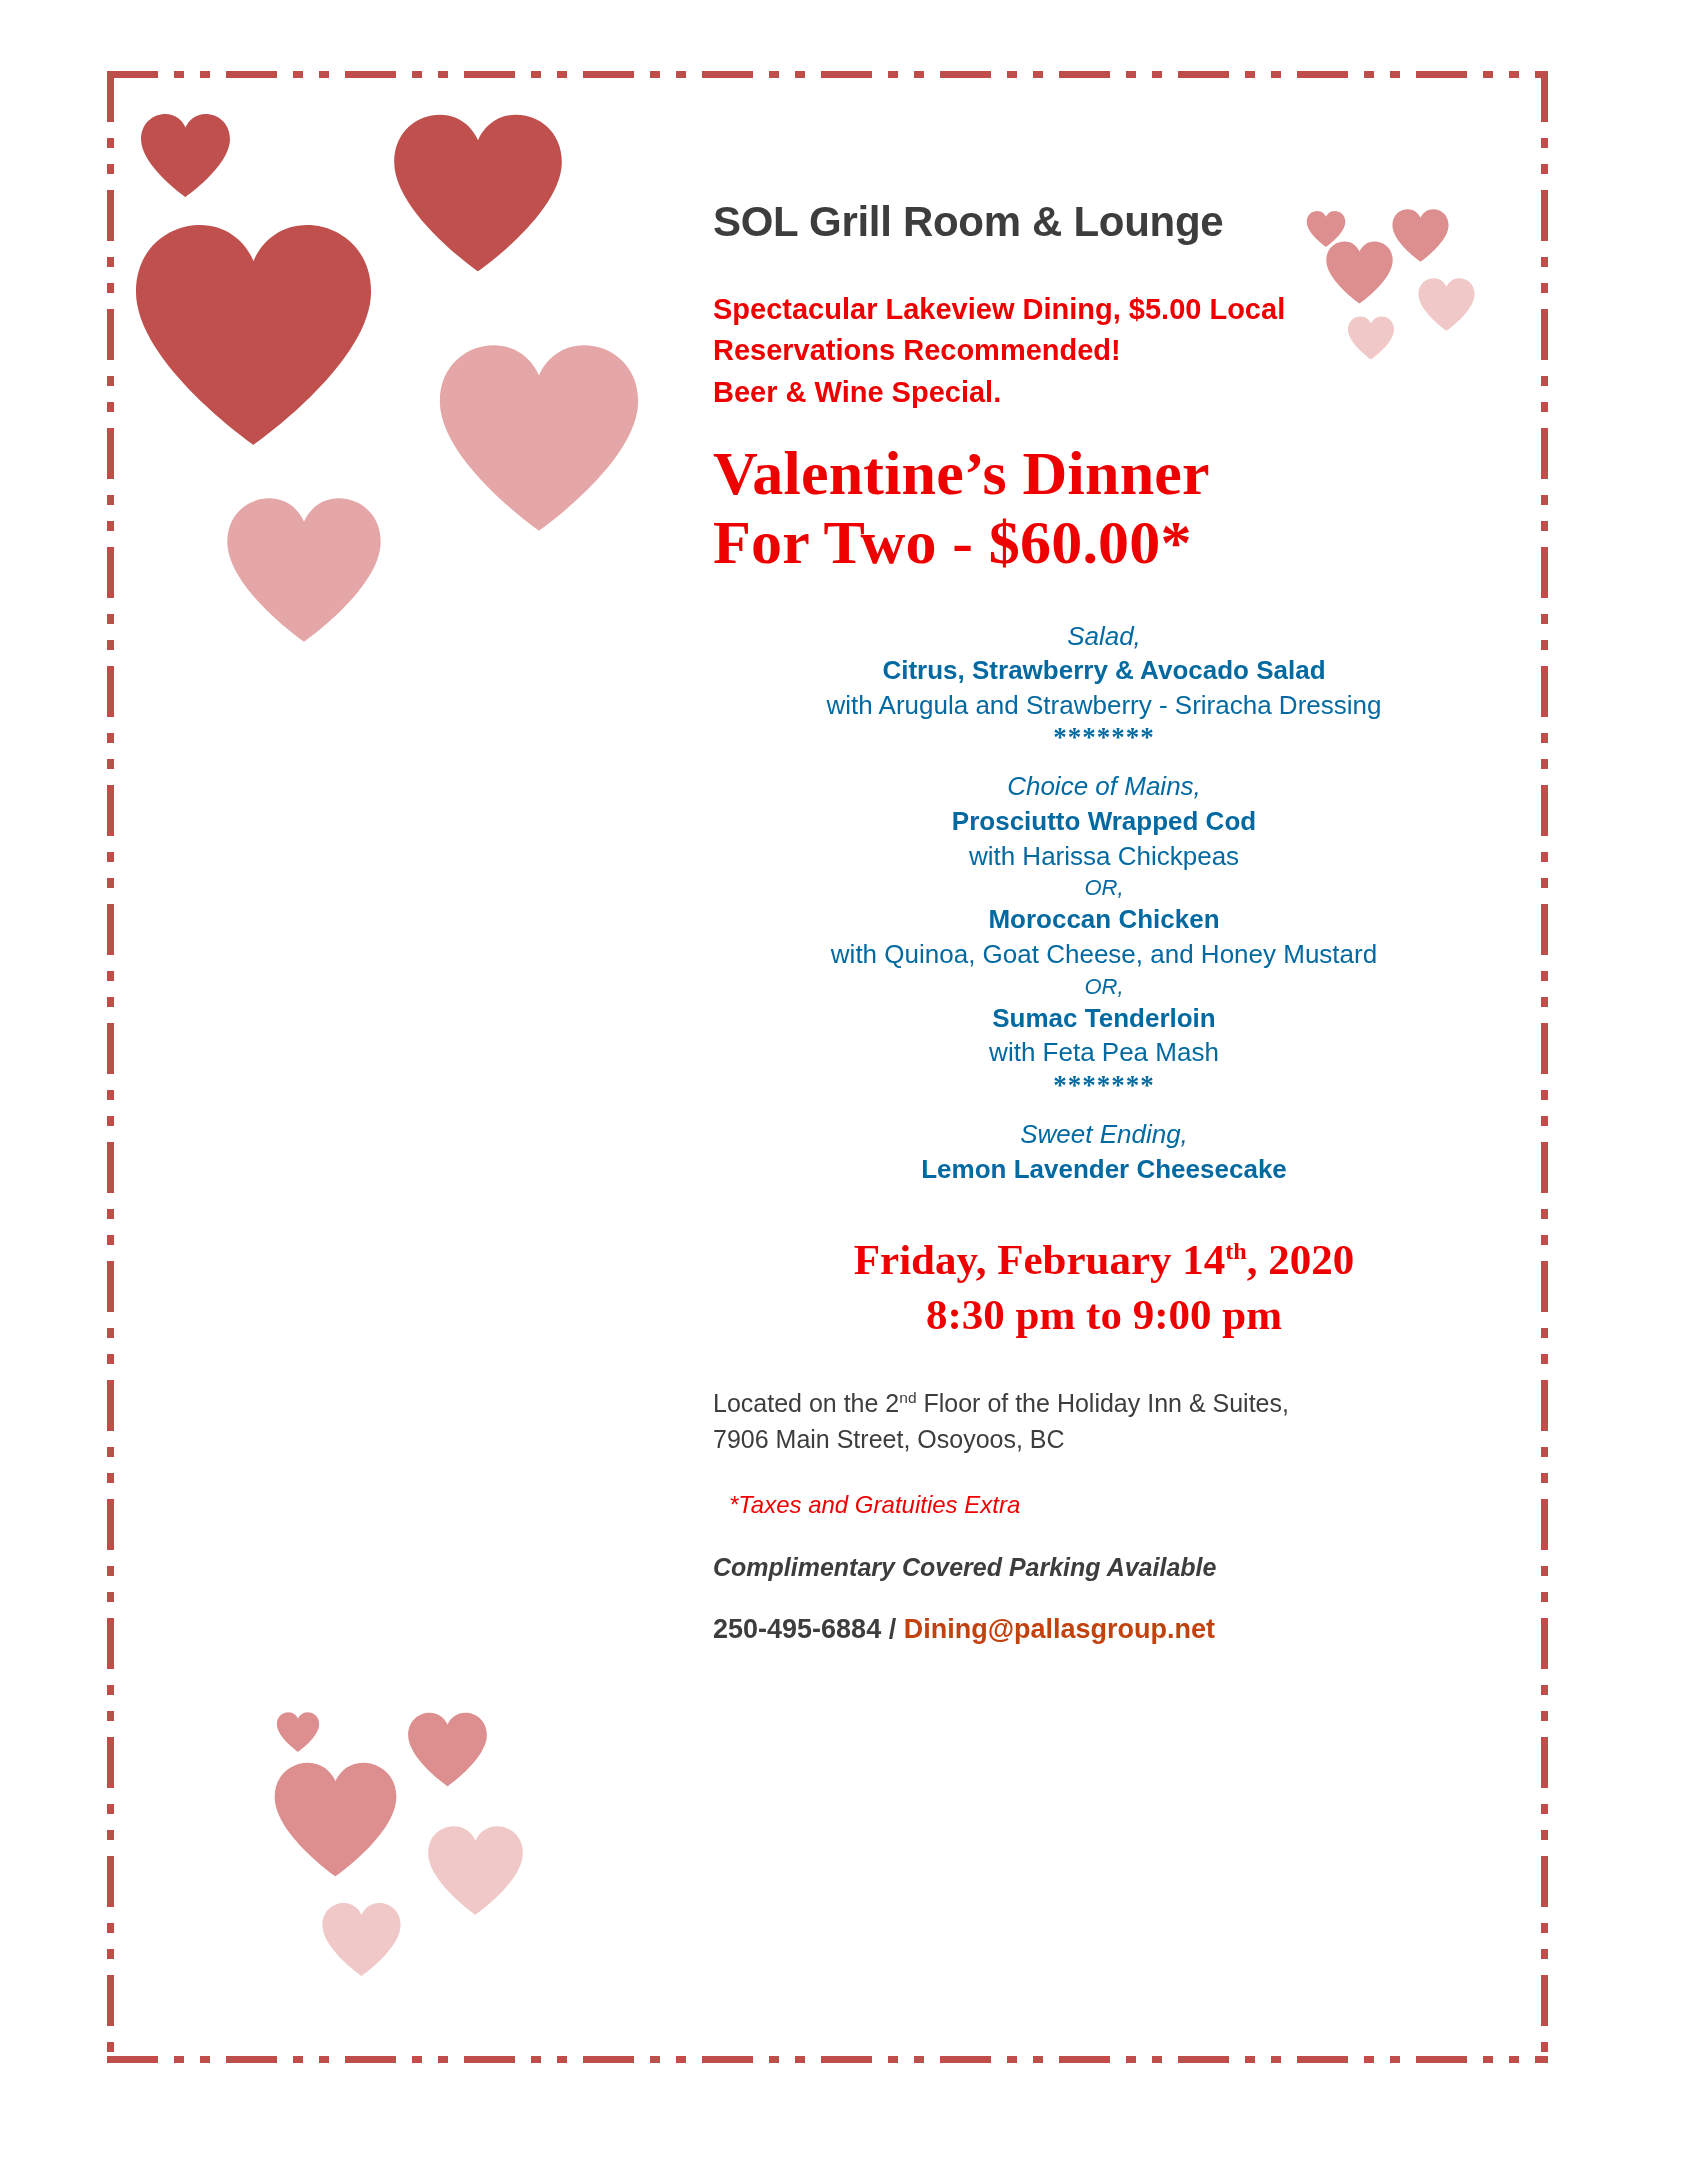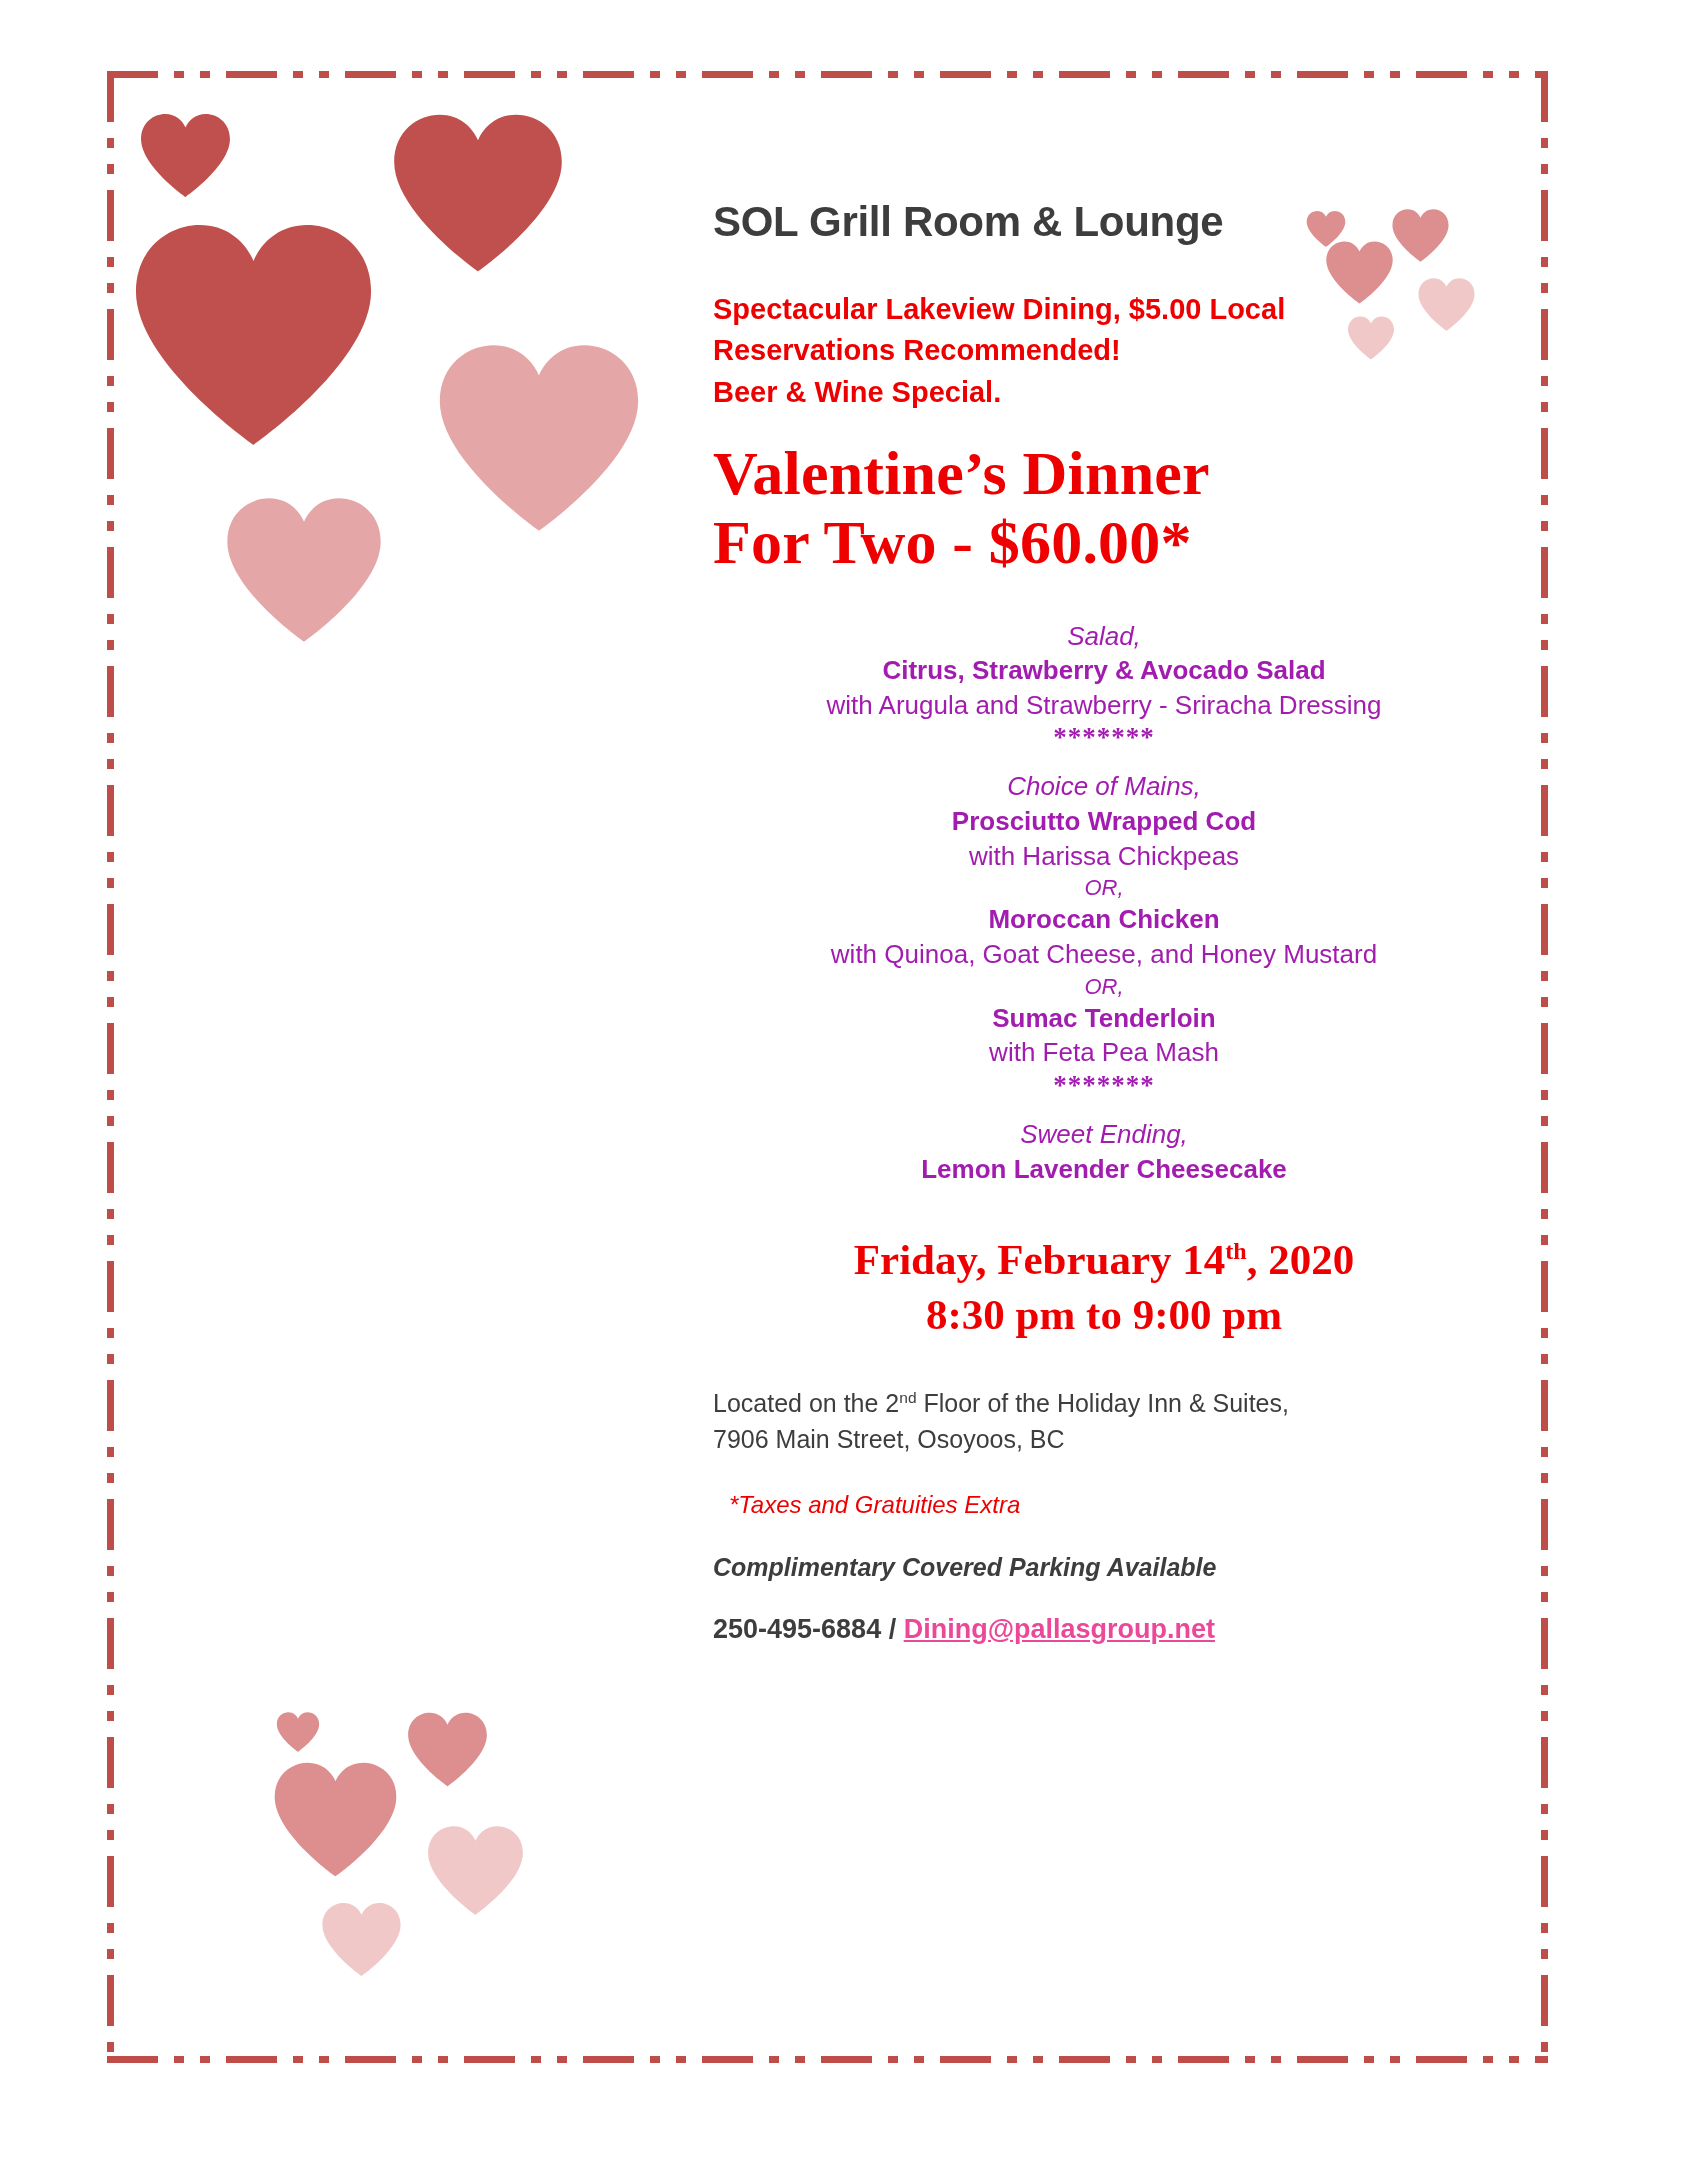--- a/index.html
+++ b/index.html
@@ -85,21 +85,21 @@
     font-weight: bold;
     color: #ef0000;
     line-height: 1.12;
     text-align: left;
     margin: 0 0 30px 0;
     letter-spacing: 0.2px;
   }
 
   .menu {
     text-align: center;
-    color: #a21caf;
+    color: #0369a1;
     font-size: 26px;
     line-height: 1.33;
     margin-top: 41px;
   }
   .menu .course-label {
     font-style: italic;
     font-weight: normal;
   }
   .menu .dish {
     font-weight: bold;
@@ -160,22 +160,21 @@
     margin: 34px 0 0 0;
   }
 
   .contact {
     font-size: 27px;
     font-weight: bold;
     color: #3d3d3d;
     margin: 32px 0 0 0;
   }
   .contact .email {
-    color: #ec4899;
-    text-decoration: underline;
+    color: #c2410c;
   }
 </style>
 </head>
 <body>
 
 <div class="flyer-border">
   <div class="bd-edge bd-top"></div>
   <div class="bd-edge bd-bottom"></div>
   <div class="bd-edge bd-left"></div>
   <div class="bd-edge bd-right"></div>

